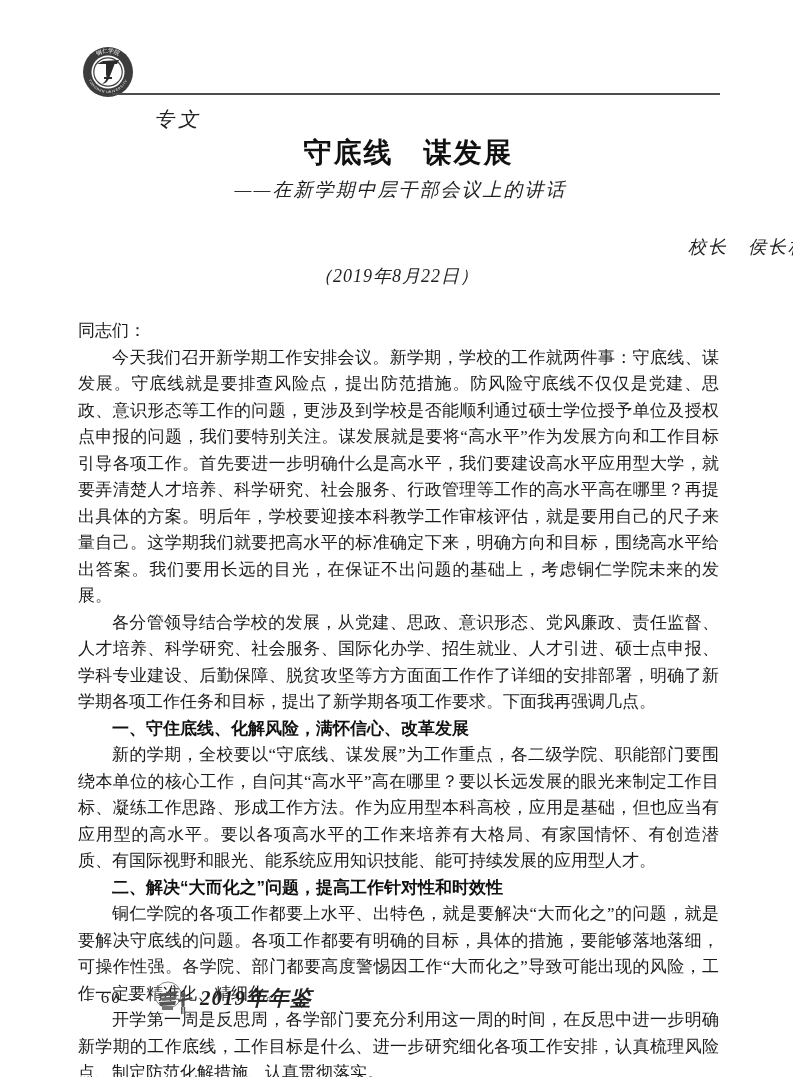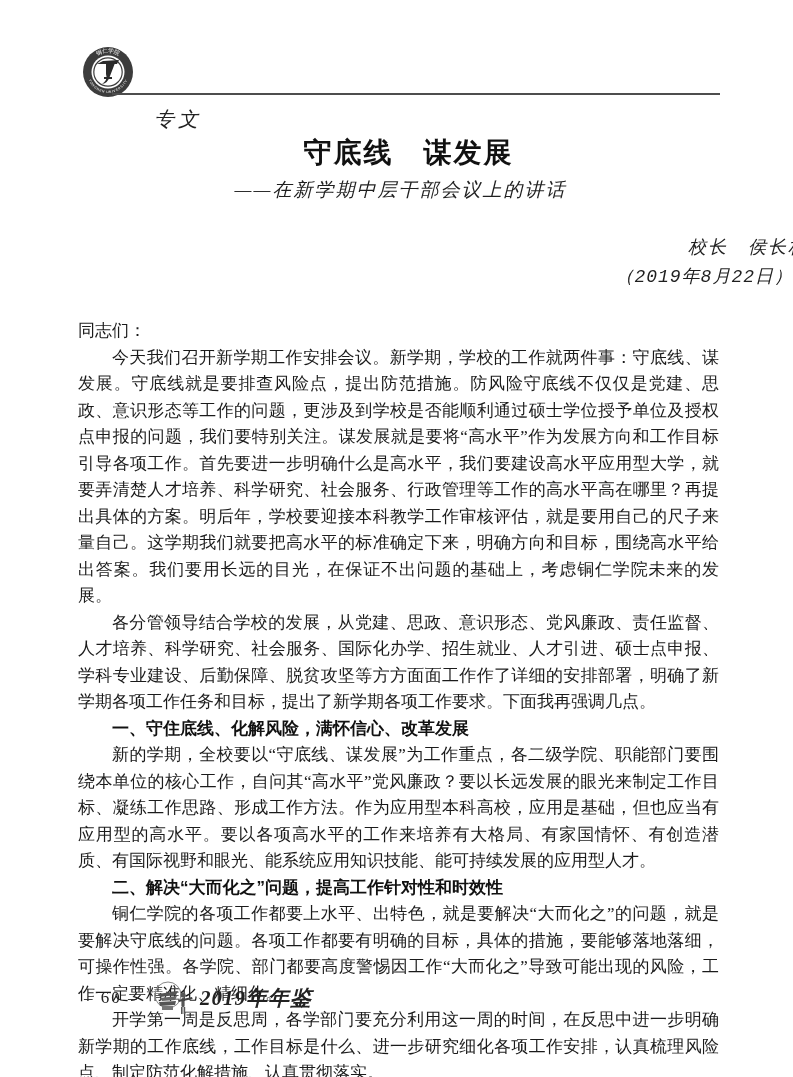--- a/index.html
+++ b/index.html
@@ -35,23 +35,22 @@
     text-align:center;font-size:19px;font-style:italic;color:#1f1f1f;
     letter-spacing:2px;
   }
   .byline{
     position:absolute;left:15px;top:235px;width:100%;
     text-align:right;font-size:18px;font-style:italic;color:#1f1f1f;
     letter-spacing:2px;
   }
   .date-line{
     position:absolute;left:0;top:264px;width:100%;
-    text-align:right;font-size:18px;font-style:italic;color:#1f1f1f;
+    text-align:center;font-size:18px;font-style:italic;color:#1f1f1f;
     letter-spacing:1px;
-    font-family:Liberation Mono, monospace;
   }
   
   .body-block{
     position:absolute;left:78px;top:318px;width:641px;
     font-size:17px;line-height:26.5px;text-align:justify;
     text-justify:inter-character;
   }
   .body-block p{margin:0;}
   .salutation{text-indent:0;}
   .para{text-indent:2em;}
@@ -106,21 +105,21 @@
   <div class="article-subtitle">——在新学期中层干部会议上的讲话</div>
   <div class="byline">校长　侯长林</div>
   <div class="date-line">（2019年8月22日）</div>
 
   <div class="body-block">
     <p class="salutation">同志们：</p>
     <p class="para">今天我们召开新学期工作安排会议。新学期，学校的工作就两件事：守底线、谋发展。守底线就是要排查风险点，提出防范措施。防风险守底线不仅仅是党建、思政、意识形态等工作的问题，更涉及到学校是否能顺利通过硕士学位授予单位及授权点申报的问题，我们要特别关注。谋发展就是要将“高水平”作为发展方向和工作目标引导各项工作。首先要进一步明确什么是高水平，我们要建设高水平应用型大学，就要弄清楚人才培养、科学研究、社会服务、行政管理等工作的高水平高在哪里？再提出具体的方案。明后年，学校要迎接本科教学工作审核评估，就是要用自己的尺子来量自己。这学期我们就要把高水平的标准确定下来，明确方向和目标，围绕高水平给出答案。我们要用长远的目光，在保证不出问题的基础上，考虑铜仁学院未来的发展。</p>
     <p class="para">各分管领导结合学校的发展，从党建、思政、意识形态、党风廉政、责任监督、人才培养、科学研究、社会服务、国际化办学、招生就业、人才引进、硕士点申报、学科专业建设、后勤保障、脱贫攻坚等方方面面工作作了详细的安排部署，明确了新学期各项工作任务和目标，提出了新学期各项工作要求。下面我再强调几点。</p>
 
     <p class="sec-heading">一、守住底线、化解风险，满怀信心、改革发展</p>
-    <p class="para">新的学期，全校要以“守底线、谋发展”为工作重点，各二级学院、职能部门要围绕本单位的核心工作，自问其“高水平”党风廉政？要以长远发展的眼光来制定工作目标、凝练工作思路、形成工作方法。作为应用型本科高校，应用是基础，但也应当有应用型的高水平。要以各项高水平的工作来培养有大格局、有家国情怀、有创造潜质、有国际视野和眼光、能系统应用知识技能、能可持续发展的应用型人才。</p>
+    <p class="para">新的学期，全校要以“守底线、谋发展”为工作重点，各二级学院、职能部门要围绕本单位的核心工作，自问其“高水平”高在哪里？要以长远发展的眼光来制定工作目标、凝练工作思路、形成工作方法。作为应用型本科高校，应用是基础，但也应当有应用型的高水平。要以各项高水平的工作来培养有大格局、有家国情怀、有创造潜质、有国际视野和眼光、能系统应用知识技能、能可持续发展的应用型人才。</p>
 
     <p class="sec-heading">二、解决“大而化之”问题，提高工作针对性和时效性</p>
     <p class="para">铜仁学院的各项工作都要上水平、出特色，就是要解决“大而化之”的问题，就是要解决守底线的问题。各项工作都要有明确的目标，具体的措施，要能够落地落细，可操作性强。各学院、部门都要高度警惕因工作“大而化之”导致可能出现的风险，工作一定要精准化、精细化。</p>
 
     <p class="para">开学第一周是反思周，各学部门要充分利用这一周的时间，在反思中进一步明确新学期的工作底线，工作目标是什么、进一步研究细化各项工作安排，认真梳理风险点、制定防范化解措施、认真贯彻落实。</p>
   </div>
 
   <div class="footer">
     <span class="page-number">– 60 –</span>
     <span class="footer-icon">

